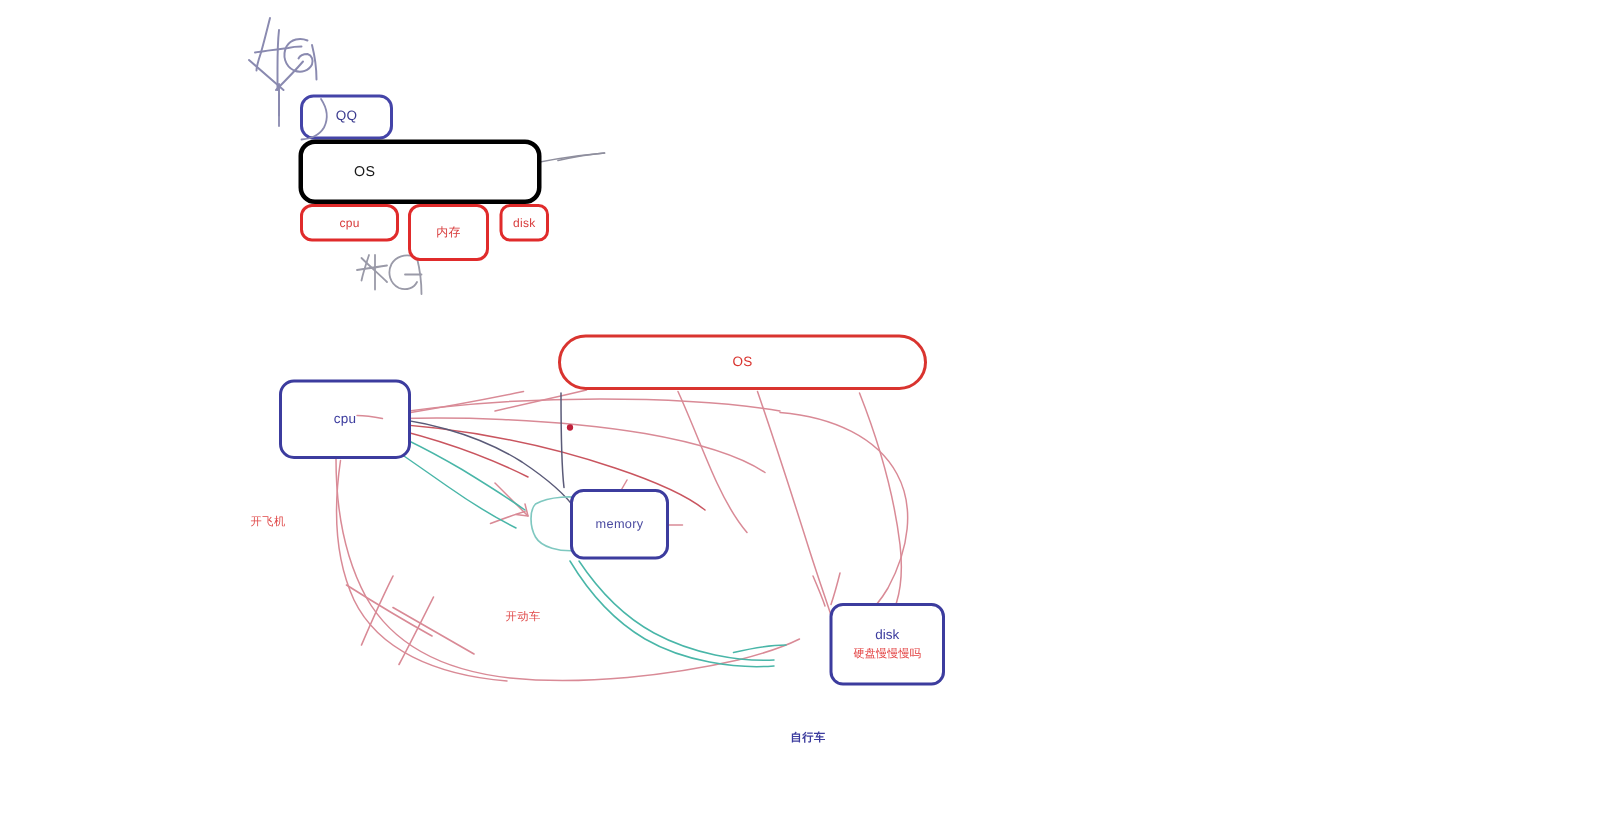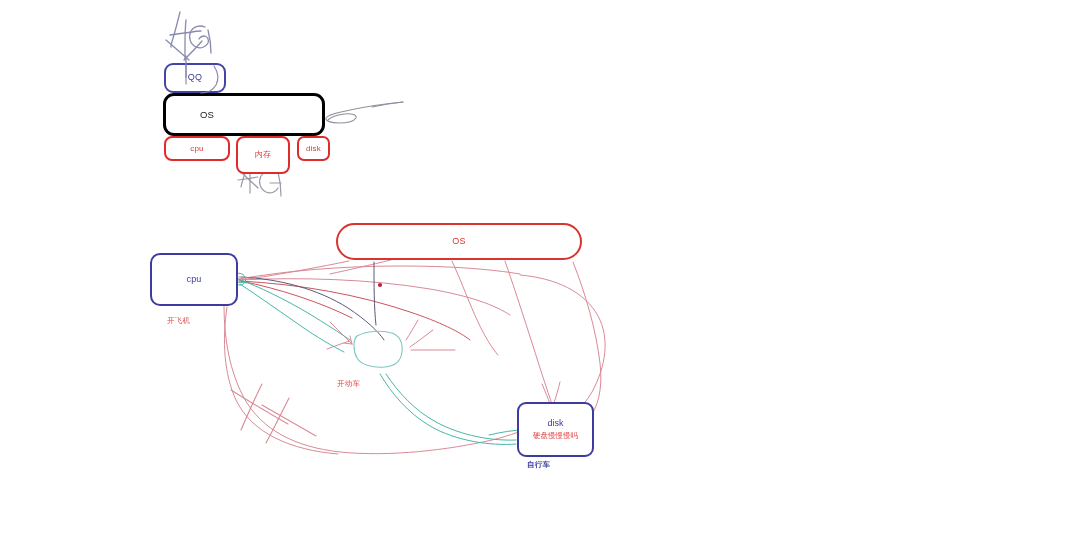--- a/index.html
+++ b/index.html
@@ -26,20 +26,21 @@
     pointer-events: none;
   }
   .node {
     position: absolute;
     box-sizing: border-box;
     display: flex;
     align-items: center;
     justify-content: center;
     background: transparent;
     text-align: right;
+    margin-left: 36px;
   }
   .node-label {
     font-size: 9px;
     line-height: 1.25;
     letter-spacing: 0.2px;
     white-space: nowrap;
   }
   
   #node-qq {
     left: 164px; top: 63px; width: 62px; height: 30px;
@@ -115,20 +116,21 @@
     gap: 3px;
   }
   #node-disk .disk-title { color: #3c3c9e; font-size: 9px; }
   #node-disk .disk-sub { color: #e23b3b; font-size: 7.5px; }
 
   .annot {
     position: absolute;
     white-space: nowrap;
     font-size: 7.5px;
     letter-spacing: 0.3px;
+    margin-top: 27px;
   }
   .annot-red { color: #e04a4a; }
   .annot-blue { color: #3c3c9e; font-weight: bold; }
 
   #annot-cpu { left: 167px; top: 316px; }
   #annot-memory { left: 337px; top: 379px; }
   #annot-disk { left: 527px; top: 460px; }
 </style>
 </head>
 <body>
@@ -261,20 +263,23 @@
   </div>
 
   <div class="node" id="node-os-bottom">
     <span class="node-label">OS</span>
   </div>
 
   <div class="node" id="node-cpu">
     <span class="node-label">cpu</span>
   </div>
 
+  <div class="node" id="node-memory">
+    <span class="node-label">memory</span>
+  </div>
 
   <div class="node" id="node-disk">
     <span class="disk-title">disk</span>
     <span class="disk-sub">硬盘慢慢慢吗</span>
   </div>
 
   <div class="annot annot-red" id="annot-cpu">开飞机</div>
 
   <div class="annot annot-red" id="annot-memory">开动车</div>
 

